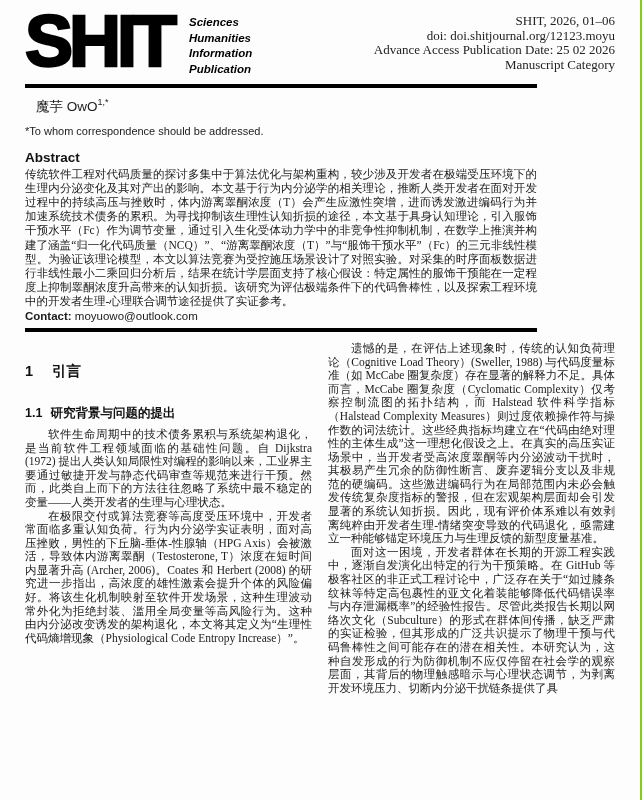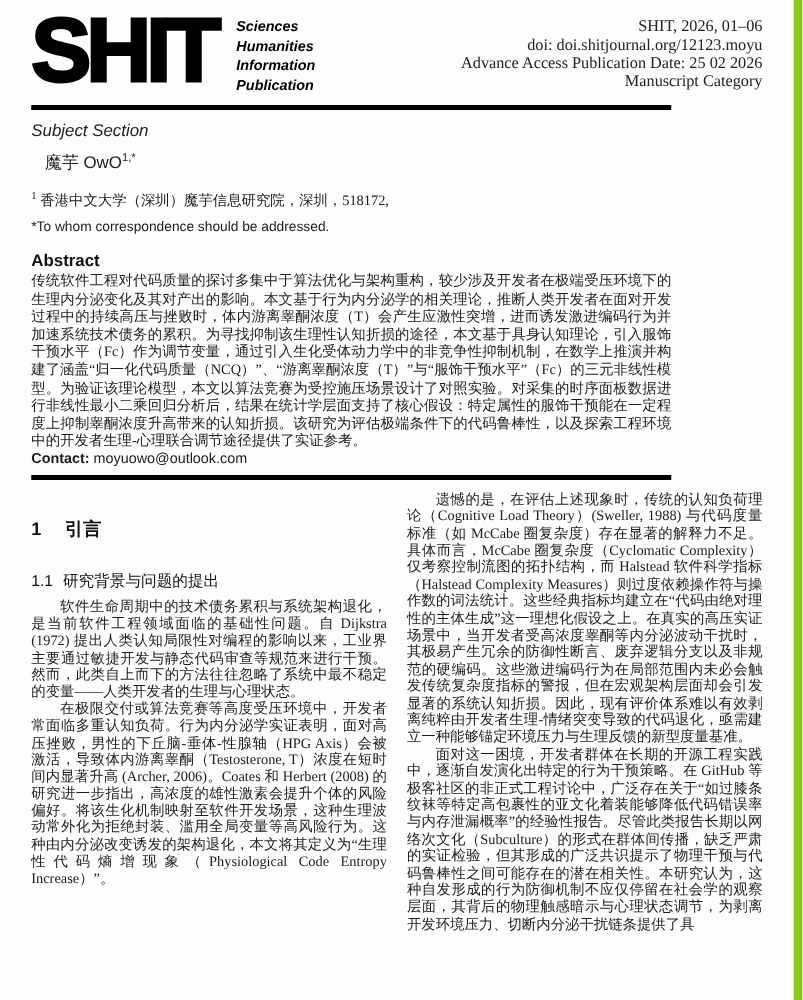--- a/index.html
+++ b/index.html
@@ -2,21 +2,21 @@
 <html><head>
 <meta charset="utf-8">
 <style>
   html,body{margin:0;padding:0;background:#ffffff;}
   .page{
     position:relative;
     width:642px;height:800px;
     background:#fdfdfd;
     overflow:hidden;
     box-sizing:border-box;
-    border-right:7px solid #84cc16;
+    border-right:2px solid #84cc16;
     color:#1b1b1b;
     font-family:"Liberation Serif","DejaVu Serif",serif;
   }
   
   .masthead{display:flex;align-items:flex-start;padding:10px 25px 0 25px;height:68px;}
   .logo{
     font-family:"Liberation Sans","DejaVu Sans",sans-serif;
     font-weight:bold;font-size:72px;line-height:62px;
     letter-spacing:-4px;color:#000;
     -webkit-text-stroke:2.5px #000;
@@ -81,21 +81,21 @@
   .col{width:291px;}
   .sec-h1{
     margin:20px 0 0 0;
     font-family:"Liberation Sans","DejaVu Sans",sans-serif;
     font-weight:bold;font-size:14.5px;color:#111;
   }
   .sec-h1 .num{display:inline-block;width:27px;}
   .sec-h2{
     margin:24px 0 0 0;
     font-family:"Liberation Sans","DejaVu Sans",sans-serif;
-    font-weight:normal;font-size:12.5px;color:#111;
+    font-weight:bold;font-size:12.5px;color:#111;
   }
   .sec-h2 .num{display:inline-block;margin-right:8px;}
   .body-p{
     margin:6px 0 0 0;
     font-size:11.5px;line-height:13.6px;
     text-align:justify;text-indent:2em;
   }
   .body-p + .body-p{margin-top:0;}
   .col-right .body-p:first-child{margin-top:0;}
 </style>
@@ -116,26 +116,24 @@
       <div>SHIT, 2026, 01–06</div>
       <div>doi: doi.shitjournal.org/12123.moyu</div>
       <div>Advance Access Publication Date: 25 02 2026</div>
       <div>Manuscript Category</div>
     </div>
   </header>
 
   <div class="rule rule-top"></div>
 
   <section class="front">
-    <div class="subject-section">Subject Section</div>
 
 
     <div class="author-line"><span>魔芋 OwO</span><sup>1,*</sup></div>
 
-    <div class="affiliation-line"><sup>1</sup><span>香港中文大学（深圳）魔芋信息研究院，深圳，518172,</span></div>
 
     <div class="correspondence-line">*To whom correspondence should be addressed.</div>
 
     <h2 class="abstract-label">Abstract</h2>
     <p class="abstract-text">传统软件工程对代码质量的探讨多集中于算法优化与架构重构，较少涉及开发者在极端受压环境下的生理内分泌变化及其对产出的影响。本文基于行为内分泌学的相关理论，推断人类开发者在面对开发过程中的持续高压与挫败时，体内游离睾酮浓度（T）会产生应激性突增，进而诱发激进编码行为并加速系统技术债务的累积。为寻找抑制该生理性认知折损的途径，本文基于具身认知理论，引入服饰干预水平（Fc）作为调节变量，通过引入生化受体动力学中的非竞争性抑制机制，在数学上推演并构建了涵盖“归一化代码质量（NCQ）”、“游离睾酮浓度（T）”与“服饰干预水平”（Fc）的三元非线性模型。为验证该理论模型，本文以算法竞赛为受控施压场景设计了对照实验。对采集的时序面板数据进行非线性最小二乘回归分析后，结果在统计学层面支持了核心假设：特定属性的服饰干预能在一定程度上抑制睾酮浓度升高带来的认知折损。该研究为评估极端条件下的代码鲁棒性，以及探索工程环境中的开发者生理-心理联合调节途径提供了实证参考。</p>
 
     <p class="contact-line"><strong class="lbl">Contact:</strong>&nbsp;<span>moyuowo@outlook.com</span></p>
 
   </section>
 

